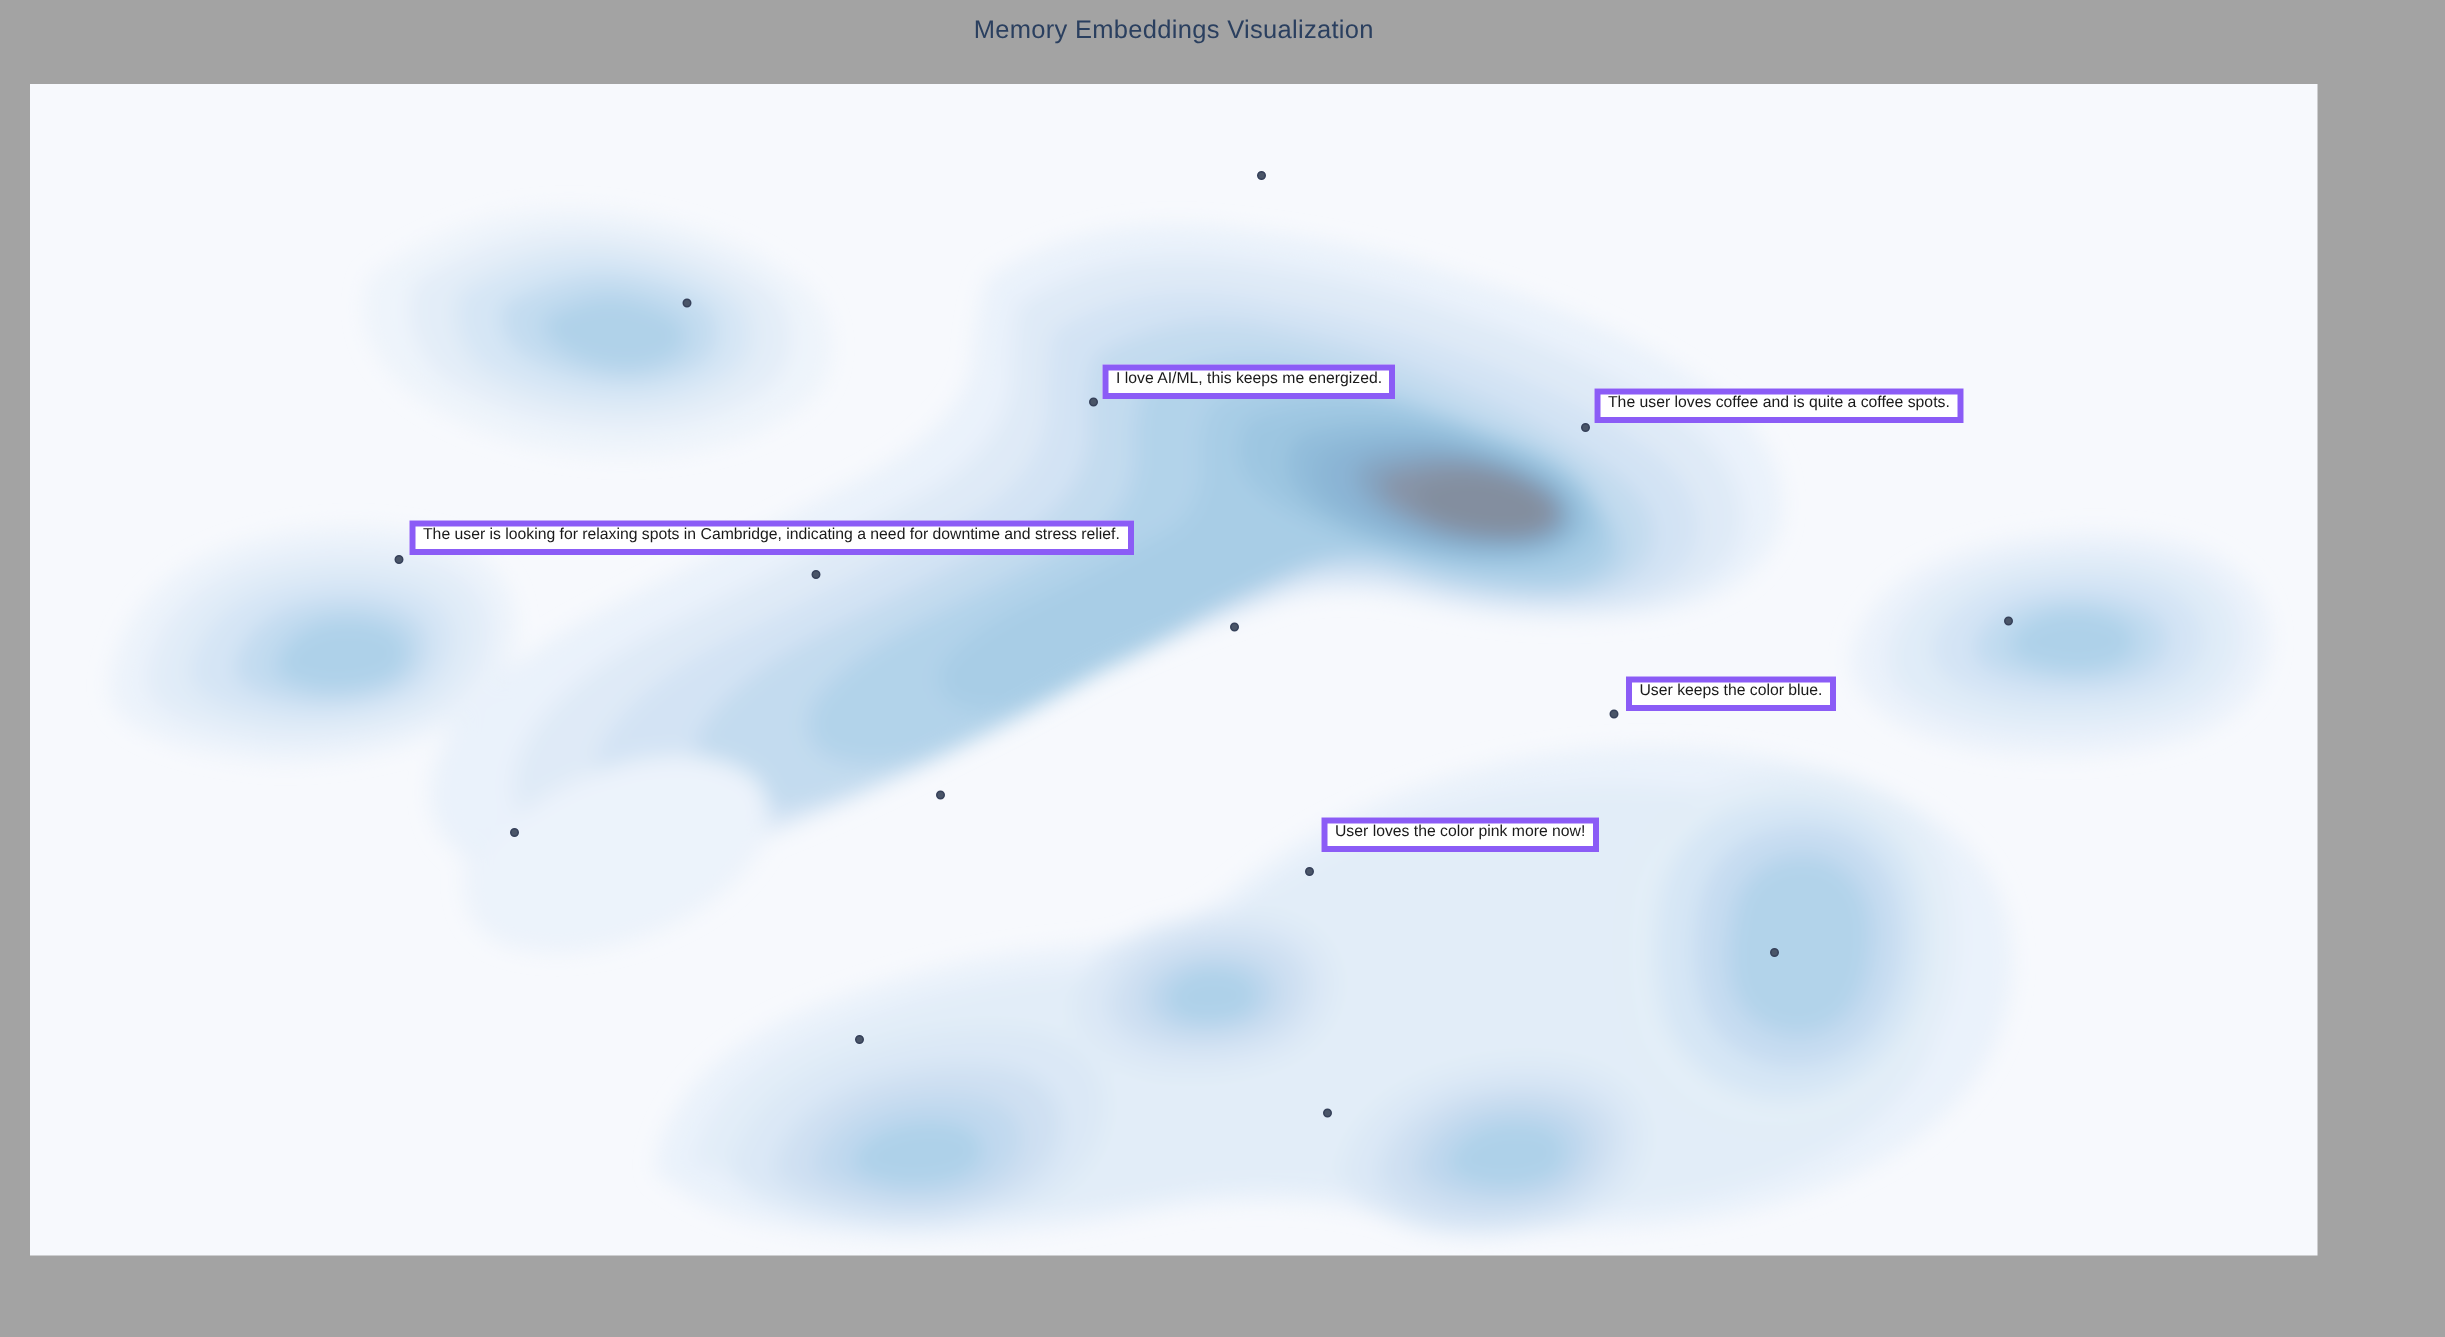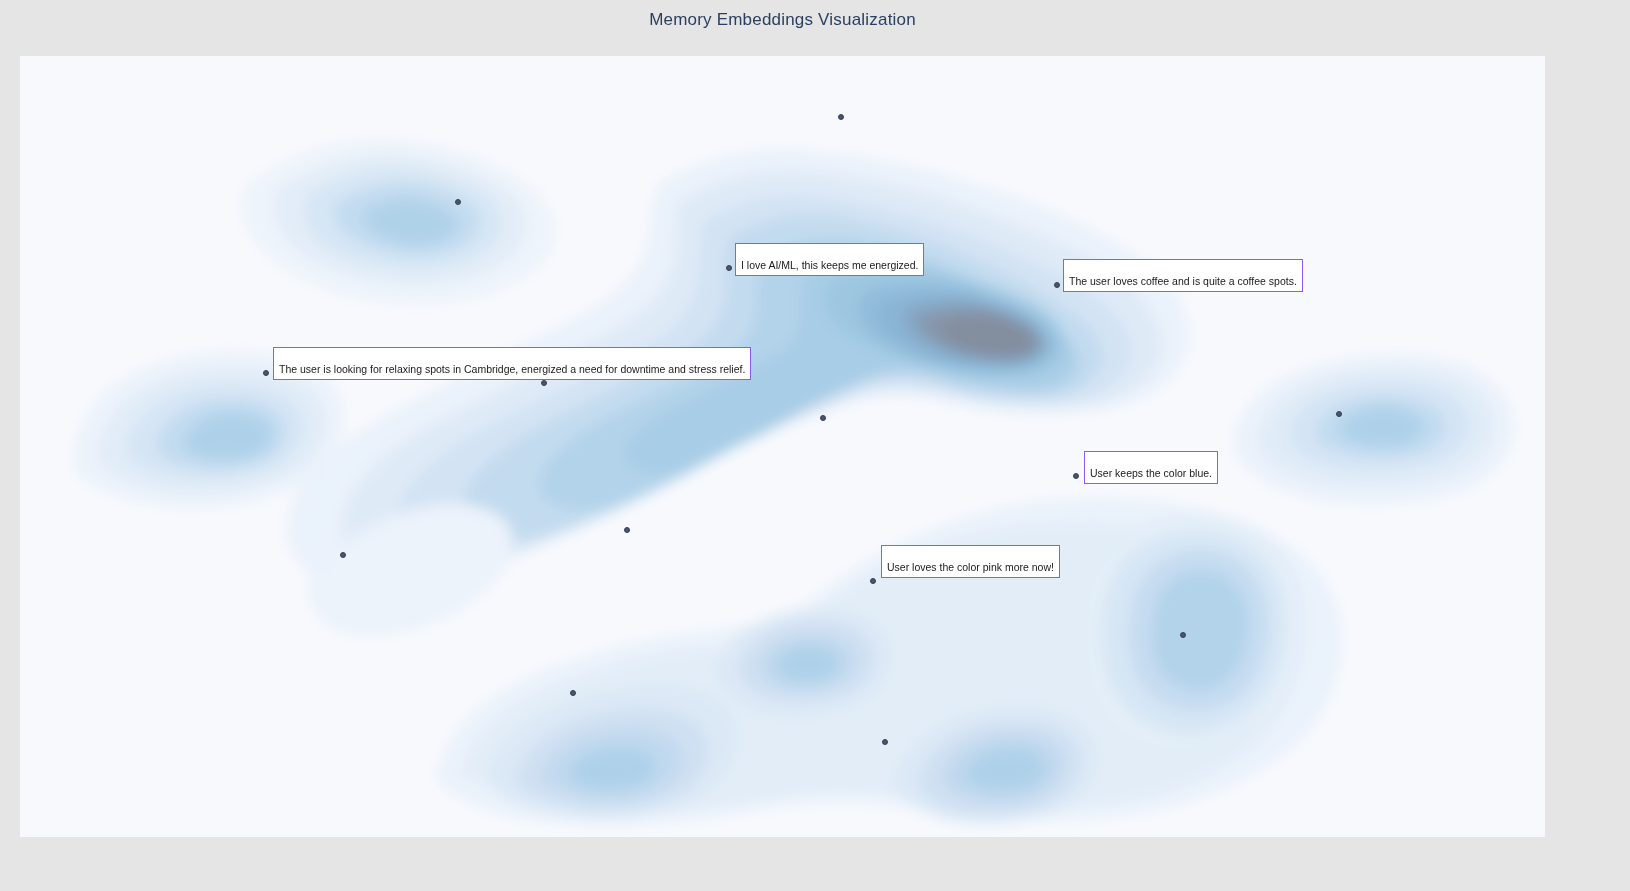--- a/index.html
+++ b/index.html
@@ -6,21 +6,21 @@
   html, body {
     margin: 0; padding: 0;
     width: 1630px; height: 891px;
     background: #ffffff;
     font-family: "Liberation Sans", sans-serif;
     overflow: hidden;
   }
   #app {
     position: relative;
     width: 1630px; height: 891px;
-    background: #e5e5e5;
+    background: #a3a3a3;
   }
   #chart-title {
     position: absolute;
     left: 0; top: 10px;
     width: 1565px;
     text-align: center;
     font-size: 17px;
     font-weight: 400;
     color: #2a3f5f;
     letter-spacing: 0.2px;
@@ -41,25 +41,25 @@
     position: absolute;
     width: 6px; height: 6px;
     margin-left: -3px; margin-top: -3px;
     border-radius: 50%;
     background: #4a5568;
     border: 1px solid #36415a;
   }
   .anno {
     position: absolute;
     background: #ffffff;
-    border: 1px solid #8b5cf6;
+    border: 4px solid #8b5cf6;
     color: #1a1a1a;
     font-size: 10.5px;
     line-height: 11px;
-    padding: 16px 5px 4px 5px;
+    padding: 0 5px 4px 5px;
     white-space: nowrap;
     font-family: "Liberation Sans", sans-serif;
   }
 </style>
 </head>
 <body>
 
 <div id="app">
 
   <div id="chart-title">Memory Embeddings Visualization</div>
@@ -210,18 +210,18 @@
     <div class="pt" style="left:1056px; top:420px;"></div>
     <div class="pt" style="left:607px; top:474px;"></div>
     <div class="pt" style="left:323px; top:499px;"></div>
     <div class="pt" style="left:853px; top:525px;"></div>
     <div class="pt" style="left:1163px; top:579px;"></div>
     <div class="pt" style="left:553px; top:637px;"></div>
     <div class="pt" style="left:865px; top:686px;"></div>
 
     <div class="anno" style="left:715px; top:187px;">I love AI/ML, this keeps me energized.</div>
     <div class="anno" style="left:1043px; top:203px;">The user loves coffee and is quite a coffee spots.</div>
-    <div class="anno" style="left:253px; top:291px;">The user is looking for relaxing spots in Cambridge, energized a need for downtime and stress relief.</div>
+    <div class="anno" style="left:253px; top:291px;">The user is looking for relaxing spots in Cambridge, indicating a need for downtime and stress relief.</div>
     <div class="anno" style="left:1064px; top:395px;">User keeps the color blue.</div>
     <div class="anno" style="left:861px; top:489px;">User loves the color pink more now!</div>
 
   </div>
 </div>
 
 </body></html>

